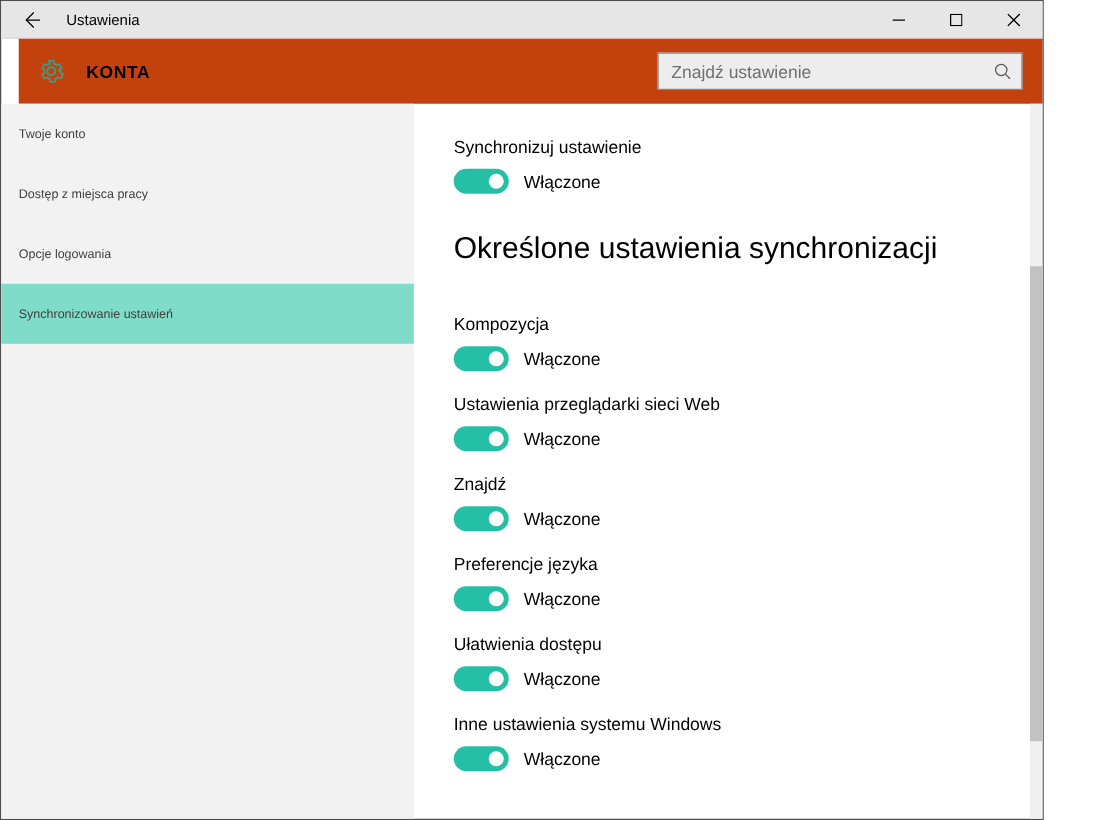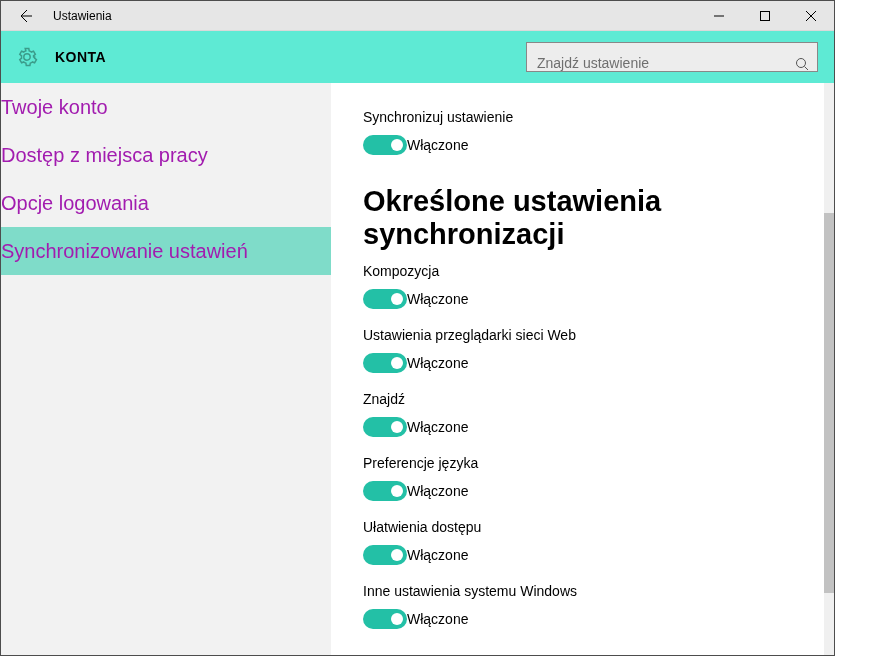--- a/index.html
+++ b/index.html
@@ -3,40 +3,40 @@
 <meta charset="utf-8">
 <style>
   * { box-sizing: border-box; margin: 0; padding: 0; }
   html, body { width: 877px; height: 656px; font-family: "Segoe UI", Tahoma, sans-serif; background: #fff; overflow: hidden; }
   .window { width: 835px; height: 656px; border: 1px solid #4d4d4d; display: flex; flex-direction: column; background: #fff; position: relative; }
   .titlebar { height: 30px; background: #e6e6e6; display: flex; align-items: center; border-bottom: 1px solid #d9d9d9; }
   .titlebar .back { width: 48px; height: 30px; display: flex; align-items: center; justify-content: center; }
   .titlebar .title { flex: 1; font-size: 12px; color: #000; padding-left: 4px; }
   .titlebar .winbtns { display: flex; }
   .titlebar .winbtn { width: 46px; height: 30px; display: flex; align-items: center; justify-content: center; }
-  .header { height: 52px; background: #5eead4; display: flex; align-items: center; padding: 0 14px 0 14px; }
+  .header { height: 52px; background: #c2410c; display: flex; align-items: center; padding: 0 14px 0 14px; margin-left: 14px; }
   .header .gear { width: 24px; height: 24px; display: flex; align-items: center; justify-content: center; margin-right: 16px; }
   .header .section-title { font-size: 14px; font-weight: 600; letter-spacing: 0.5px; color: #000; flex: 1; }
-  .search-wrap { width: 292px; height: 30px; border: 1px solid #888; background: #ededed; display: flex; align-items: flex-end; padding: 0 8px 0 10px; margin-right: 2px; }
+  .search-wrap { width: 292px; height: 30px; border: 1px solid #888; background: #ededed; display: flex; align-items: center; padding: 0 8px 0 10px; margin-right: 2px; }
   .search-wrap input { flex: 1; border: none; outline: none; background: transparent; font-size: 14px; color: #555; font-family: inherit; }
   .search-wrap input::placeholder { color: #6f6f6f; }
   .search-icon { width: 14px; height: 14px; display: flex; align-items: center; justify-content: center; }
   .body { flex: 1; display: flex; min-height: 0; position: relative; }
   .sidebar { width: 330px; background: #f2f2f2; padding-top: 0; }
-  .sidebar .item { height: 48px; display: flex; align-items: center; font-size: 20px; color: #a21caf; cursor: default; }
+  .sidebar .item { height: 48px; display: flex; align-items: center; padding-left: 14px; font-size: 10px; color: #404040; cursor: default; }
   .sidebar .item.selected { background: #7fdcc9; }
   .content-wrap { flex: 1; position: relative; }
   .content { position: absolute; top: 0; left: 0; right: 10px; bottom: 0; overflow-y: auto; padding: 26px 20px 20px 32px; }
   .setting-block { margin-bottom: 18px; }
   .setting-label { font-size: 14px; color: #000; margin-bottom: 10px; }
-  .toggle-row { display: flex; align-items: center; }
+  .toggle-row { display: flex; align-items: center; gap: 12px; }
   .toggle { width: 44px; height: 20px; background: #23c0a6; border-radius: 10px; position: relative; cursor: default; }
   .toggle .knob { width: 12px; height: 12px; background: #fff; border-radius: 50%; position: absolute; top: 4px; right: 4px; }
   .toggle-state { font-size: 14px; color: #000; }
-  h2.section-heading { font-size: 29px; font-weight: 700; color: #000; margin-top: 30px; margin-bottom: 12px; }
+  h2.section-heading { font-size: 24px; font-weight: 400; color: #000; margin-top: 30px; margin-bottom: 38px; }
   .scrollbar-track { position: absolute; right: 0; top: 0; bottom: 0; width: 10px; background: #f0f0f0; }
   .scrollbar-thumb { position: absolute; right: 0; width: 10px; background: #c2c2c2; top: 130px; height: 380px; }
 </style>
 </head>
 <body>
 
 <div class="window">
 
   <div class="titlebar">
     <div class="back">

